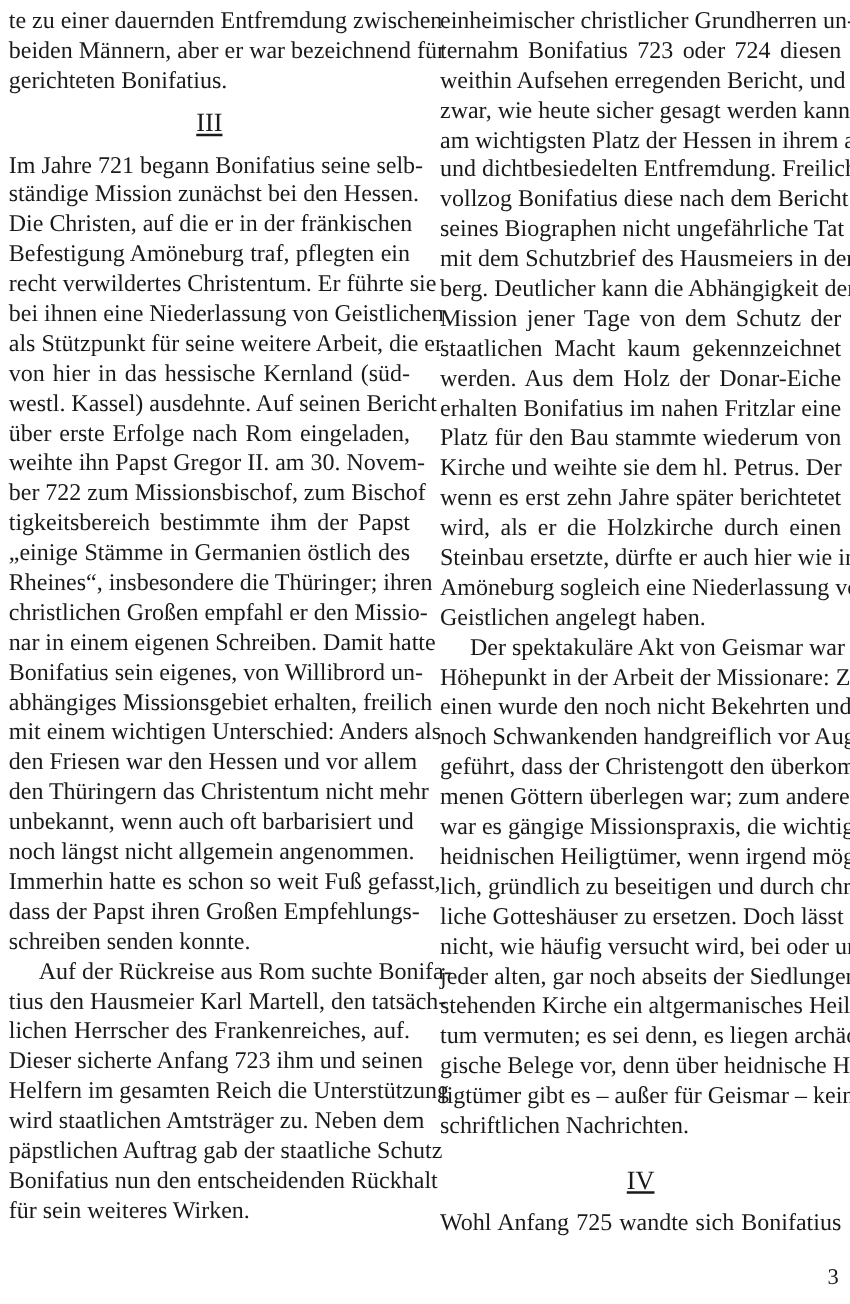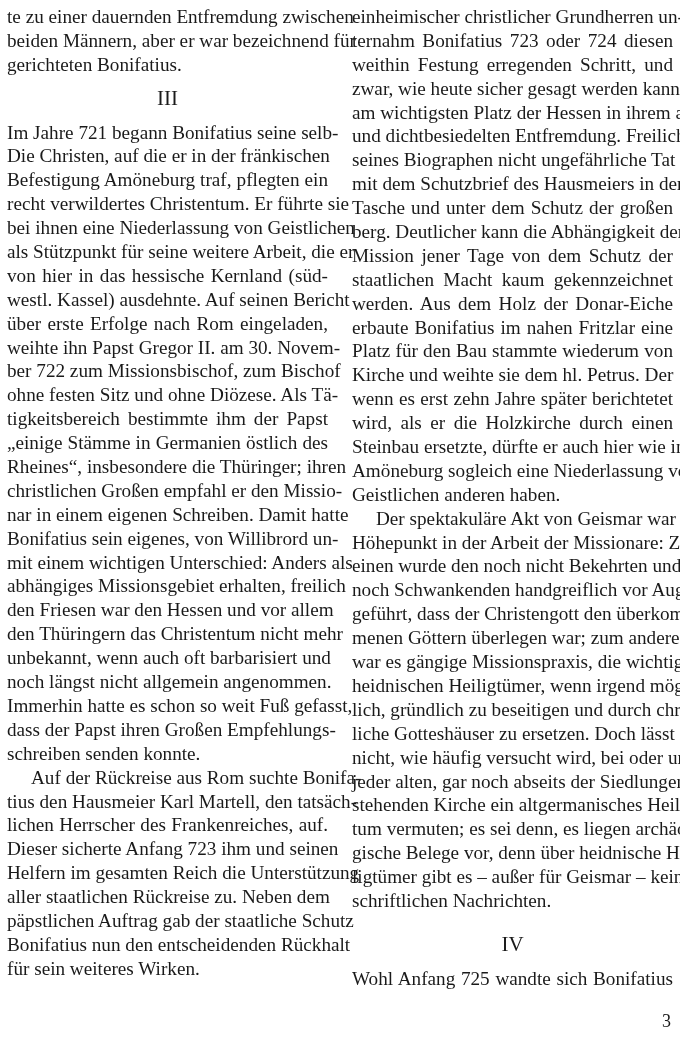--- a/index.html
+++ b/index.html
@@ -5,104 +5,104 @@
   html, body { margin: 0; padding: 0; background: #ffffff; }
   body { width: 680px; height: 1043px; position: relative; overflow: hidden; }
   .page { position: absolute; left: 0; top: 0; width: 680px; height: 1043px; background: #fff; color: #1a1a1a;
           font-family: "Liberation Serif", "DejaVu Serif", serif; font-size: 19.2px; line-height: 23.9px; }
   .col { position: absolute; top: 5px; width: 321px; }
   .col-left { left: 7px; }
   .col-right { left: 352px; }
   .line { display: block; white-space: nowrap; text-align: justify; text-align-last: justify; height: 23.9px; }
   .line.last { text-align-last: left; }
   .line.indent { padding-left: 24px; }
-  .heading { display: block; text-align: center; font-size: 21px; height: 23.9px; }
+  .heading { display: block; text-align: center; font-size: 21px; height: 23.9px; text-decoration: underline; }
   .spacer-sm { display: block; height: 10px; }
   .pagenum { position: absolute; left: 662px; top: 1011px; font-size: 18px; line-height: 20px; }
 </style>
 </head>
 <body>
 
 <div class="page">
 
   <div class="col col-left">
     <div id="l-p0">
         <span class="line">te zu einer dauernden Entfremdung zwischen</span>
         <span class="line">beiden Männern, aber er war bezeichnend für</span>
         <span class="line last">gerichteten Bonifatius.</span>
       </div>
     <div class="spacer-sm"></div>
     <div class="heading">III</div>
     <div class="spacer-sm"></div>
     <div id="l-p1">
         <span class="line">Im Jahre 721 begann Bonifatius seine selb-</span>
+        <span class="line">ständige Mission zunächst bei den Hessen.</span>
         <span class="line">Die Christen, auf die er in der fränkischen</span>
         <span class="line">Befestigung Amöneburg traf, pflegten ein</span>
         <span class="line">recht verwildertes Christentum. Er führte sie</span>
         <span class="line">bei ihnen eine Niederlassung von Geistlichen</span>
         <span class="line">als Stützpunkt für seine weitere Arbeit, die er</span>
         <span class="line">von hier in das hessische Kernland (süd-</span>
         <span class="line">westl. Kassel) ausdehnte. Auf seinen Bericht</span>
         <span class="line">über erste Erfolge nach Rom eingeladen,</span>
         <span class="line">weihte ihn Papst Gregor II. am 30. Novem-</span>
         <span class="line">ber 722 zum Missionsbischof, zum Bischof</span>
-        <span class="line">ohne festen Sitz und ohne Diözese. Als Tä-</span>
         <span class="line">tigkeitsbereich bestimmte ihm der Papst</span>
         <span class="line">„einige Stämme in Germanien östlich des</span>
         <span class="line">Rheines“, insbesondere die Thüringer; ihren</span>
         <span class="line">christlichen Großen empfahl er den Missio-</span>
         <span class="line">nar in einem eigenen Schreiben. Damit hatte</span>
         <span class="line">Bonifatius sein eigenes, von Willibrord un-</span>
+        <span class="line">abhängiges Missionsgebiet erhalten, freilich</span>
         <span class="line">mit einem wichtigen Unterschied: Anders als</span>
-        <span class="line">abhängiges Missionsgebiet erhalten, freilich</span>
         <span class="line">den Friesen war den Hessen und vor allem</span>
         <span class="line">den Thüringern das Christentum nicht mehr</span>
         <span class="line">unbekannt, wenn auch oft barbarisiert und</span>
         <span class="line">noch längst nicht allgemein angenommen.</span>
         <span class="line">Immerhin hatte es schon so weit Fuß gefasst,</span>
         <span class="line">dass der Papst ihren Großen Empfehlungs-</span>
         <span class="line last">schreiben senden konnte.</span>
       </div>
     <div id="l-p2">
         <span class="line indent">Auf der Rückreise aus Rom suchte Bonifa-</span>
         <span class="line">tius den Hausmeier Karl Martell, den tatsäch-</span>
         <span class="line">lichen Herrscher des Frankenreiches, auf.</span>
         <span class="line">Dieser sicherte Anfang 723 ihm und seinen</span>
         <span class="line">Helfern im gesamten Reich die Unterstützung</span>
-        <span class="line">aller staatlichen Rückreise zu. Neben dem</span>
+        <span class="line">wird staatlichen Amtsträger zu. Neben dem</span>
         <span class="line">päpstlichen Auftrag gab der staatliche Schutz</span>
         <span class="line">Bonifatius nun den entscheidenden Rückhalt</span>
         <span class="line last">für sein weiteres Wirken.</span>
       </div>
 
   </div>
 
   <div class="col col-right">
     <div id="r-p1">
         <span class="line">einheimischer christlicher Grundherren un-</span>
         <span class="line">ternahm Bonifatius 723 oder 724 diesen</span>
-        <span class="line">weithin Festung erregenden Schritt, und</span>
+        <span class="line">weithin Aufsehen erregenden Bericht, und</span>
         <span class="line">zwar, wie heute sicher gesagt werden kann,</span>
         <span class="line">am wichtigsten Platz der Hessen in ihrem alt-</span>
         <span class="line">und dichtbesiedelten Entfremdung. Freilich</span>
+        <span class="line">vollzog Bonifatius diese nach dem Bericht</span>
         <span class="line">seines Biographen nicht ungefährliche Tat</span>
         <span class="line">mit dem Schutzbrief des Hausmeiers in der</span>
-        <span class="line">Tasche und unter dem Schutz der großen</span>
         <span class="line">berg. Deutlicher kann die Abhängigkeit der</span>
         <span class="line">Mission jener Tage von dem Schutz der</span>
         <span class="line">staatlichen Macht kaum gekennzeichnet</span>
         <span class="line">werden. Aus dem Holz der Donar-Eiche</span>
-        <span class="line">erbaute Bonifatius im nahen Fritzlar eine</span>
+        <span class="line">erhalten Bonifatius im nahen Fritzlar eine</span>
         <span class="line">Platz für den Bau stammte wiederum von</span>
         <span class="line">Kirche und weihte sie dem hl. Petrus. Der</span>
         <span class="line">wenn es erst zehn Jahre später berichtetet</span>
         <span class="line">wird, als er die Holzkirche durch einen</span>
         <span class="line">Steinbau ersetzte, dürfte er auch hier wie in</span>
         <span class="line">Amöneburg sogleich eine Niederlassung von</span>
-        <span class="line last">Geistlichen anderen haben.</span>
+        <span class="line last">Geistlichen angelegt haben.</span>
       </div>
     <div id="r-p2">
         <span class="line indent">Der spektakuläre Akt von Geismar war ein</span>
         <span class="line">Höhepunkt in der Arbeit der Missionare: Zum</span>
         <span class="line">einen wurde den noch nicht Bekehrten und den</span>
         <span class="line">noch Schwankenden handgreiflich vor Augen</span>
         <span class="line">geführt, dass der Christengott den überkom-</span>
         <span class="line">menen Göttern überlegen war; zum anderen</span>
         <span class="line">war es gängige Missionspraxis, die wichtigsten</span>
         <span class="line">heidnischen Heiligtümer, wenn irgend mög-</span>

